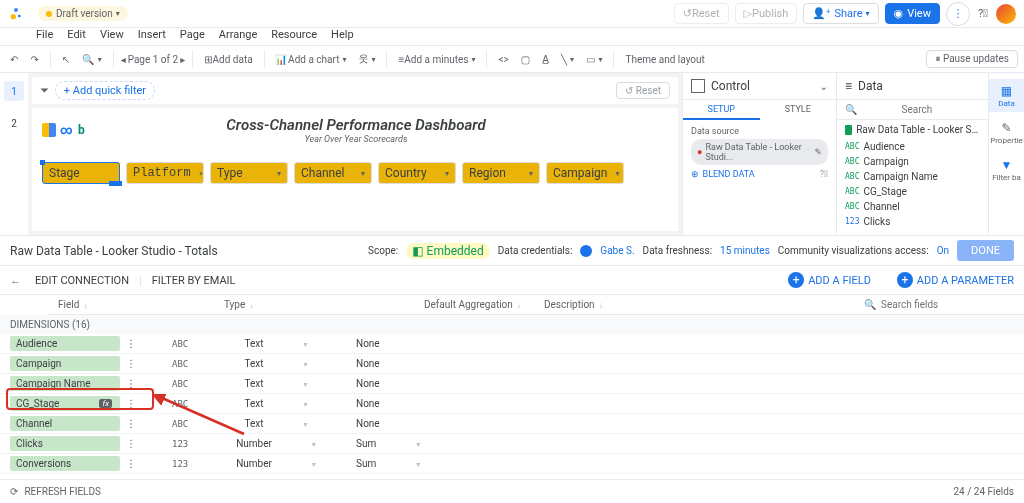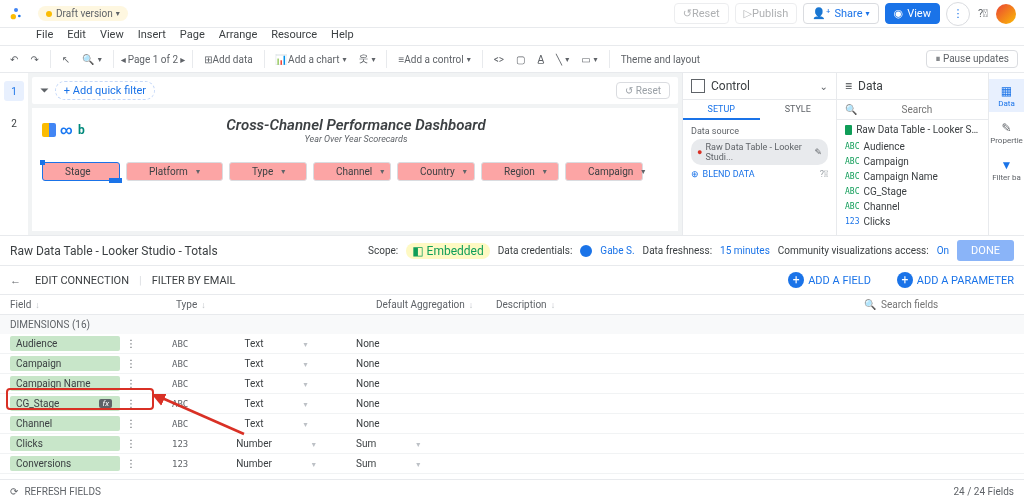--- a/index.html
+++ b/index.html
@@ -38,21 +38,21 @@
 .report-header { display: flex; align-items: center; }
 .brand-icons { display: flex; gap: 4px; }
 .brand-icons span { width: 14px; height: 14px; display: inline-block; }
 .g-ads { background: linear-gradient(90deg,#fbbc04 50%,#4285f4 50%); border-radius: 2px; }
 .meta { color: #1877f2; font-weight: bold; font-size: 12px; }
 .bing { color: #00897b; font-weight: bold; font-size: 12px; }
 .report-title { flex: 1; text-align: center; font-style: italic; }
 .report-title h2 { font-size: 15px; font-weight: 600; color: #3c4043; }
 .report-title p { font-size: 9px; color: #5f6368; }
 .dim-row { display: flex; gap: 6px; margin-top: 18px; }
-.dim-sel { border: 1px solid #dadce0; border-radius: 3px; padding: 3px 22px; font-size: 10px; color: #3c4043; display: flex; align-items: center; background:#fca5a5; }
+.dim-sel { border: 1px solid #dadce0; border-radius: 3px; padding: 3px 6px; font-size: 12px; color: #3c4043; display: flex; align-items: center; background:#eab308; }
 .dim-sel.selected { border: 1.5px solid #1a73e8; position: relative; }
 .dim-sel.selected::before, .dim-sel.selected::after { content:""; position:absolute; width:5px; height:5px; background:#1a73e8; }
 .dim-sel.selected::before { top:-3px; left:-3px; }
 .dim-sel.selected::after { bottom:-3px; right:-3px; }
 .dim-sel::after { content: "▾"; margin-left: auto; font-size: 8px; color:#5f6368; padding-left:8px; }
 .right-panel { width: 154px; border-left: 1px solid #e8eaed; display: flex; flex-direction: column; }
 .ctrl-head { display: flex; align-items: center; padding: 6px 8px; border-bottom: 1px solid #e8eaed; font-size: 12px; }
 .ctrl-head .sq { width: 14px; height: 14px; border: 1.5px solid #5f6368; margin-right: 6px; }
 .setup-tabs { display: flex; font-size: 9px; }
 .setup-tab { flex: 1; text-align: center; padding: 4px 0; color: #5f6368; }
@@ -80,21 +80,21 @@
 .scope-chip { background: #fef9c3; color: #0f9d58; border-radius: 8px; padding: 1px 6px; font-size: 12px; }
 .user-chip { width: 12px; height: 12px; background: #1a73e8; border-radius: 50%; display:inline-block; }
 .link { color: #1a73e8; }
 .done-btn { background: #8ab4f8; color: #fff; border-radius: 3px; padding: 4px 14px; margin-left: auto; font-size: 11px; }
 .conn-bar { display: flex; align-items: center; padding: 6px 10px; font-size: 11px; gap: 10px; border-bottom: 1px solid #e8eaed; }
 .conn-bar .back { color: #5f6368; margin-right: 4px; }
 .pill-btn { display: flex; align-items: center; gap: 4px; color: #1a73e8; font-size: 11px; }
 .plus-circle { width: 16px; height: 16px; background: #1a73e8; color: #fff; border-radius: 50%; display: flex; align-items: center; justify-content: center; font-size: 12px; }
 .conn-search { margin-left: 8px; display: flex; align-items: center; gap: 4px; }
 .conn-search input { border:none; outline:none; font-size: 10px; }
-.field-header { display: flex; padding: 4px 10px; font-size: 10px; color: #5f6368; border-bottom: 1px solid #e8eaed; }
+.field-header { display: flex; padding: 4px 10px; font-size: 10px; color: #5f6368; border-bottom: 1px solid #e8eaed; margin-left: 48px; }
 .col-field { width: 148px; display:flex; align-items:center; gap:4px; }
 .col-gap { width: 18px; }
 .col-type { width: 200px; display:flex; align-items:center; gap:4px; }
 .col-agg { width: 120px; display:flex; align-items:center; gap:4px; }
 .col-desc { flex: 1; display:flex; align-items:center; gap:4px; }
 .dim-count { padding: 4px 10px; font-size: 10px; color: #5f6368; background: #f8f9fa; }
 .field-row { display: flex; align-items: center; padding: 2px 10px; height: 20px; font-size: 10px; border-bottom: 1px solid #f1f3f4; }
 .chip-green { background: #c8e6c9; border-radius: 2px; padding: 2px 6px; width: 110px; display: flex; align-items: center; }
 .fx-badge { background: #5f6368; color: #fff; font-size: 8px; padding: 0 3px; border-radius: 2px; margin-left: auto; margin-right: 2px; font-style: italic; }
 .dots { color: #5f6368; margin: 0 6px; cursor: pointer; }
@@ -156,21 +156,21 @@
   <span class="tb-item">↖</span>
   <span class="tb-item tb-drop">🔍</span>
   <span class="tb-sep"></span>
   <span class="pager">◂ <span>Page 1 of 2</span> ▸</span>
   <span class="tb-sep"></span>
   <span class="tb-item">⊞ <span>Add data</span></span>
   <span class="tb-sep"></span>
   <span class="tb-item tb-drop">📊 <span>Add a chart</span></span>
   <span class="tb-item tb-drop">웃</span>
   <span class="tb-sep"></span>
-  <span class="tb-item tb-drop">≡ <span>Add a control</span></span>
+  <span class="tb-item tb-drop">≡ <span>Add a minutes</span></span>
   <span class="tb-sep"></span>
   <span class="tb-item">&lt;&gt;</span>
   <span class="tb-item">▢</span>
   <span class="tb-item">A̲</span>
   <span class="tb-item tb-drop">╲</span>
   <span class="tb-item tb-drop">▭</span>
   <span class="tb-sep"></span>
   <span class="tb-item">Theme and layout</span>
   <span class="pause">⏸ <span>Pause updates</span></span>
 </div>
@@ -194,21 +194,21 @@
           <span class="bing">b</span>
         </div>
         <div class="report-title">
           <h2>Cross-Channel Performance Dashboard</h2>
           <p>Year Over Year Scorecards</p>
         </div>
         <div style="width:48px;"></div>
       </div>
       <div class="dim-row">
           <div class="dim-sel selected" style="width: 78px;">Stage</div>
-          <div class="dim-sel" style="width: 97px;">Platform</div>
+          <div class="dim-sel" style="width: 78px; font-family: Liberation Mono, monospace;">Platform</div>
           <div class="dim-sel" style="width: 78px;">Type</div>
           <div class="dim-sel" style="width: 78px;">Channel</div>
           <div class="dim-sel" style="width: 78px;">Country</div>
           <div class="dim-sel" style="width: 78px;">Region</div>
           <div class="dim-sel" style="width: 78px;">Campaign</div>
         </div>
     </div>
   </div>
   <div class="right-panel">
     <div class="ctrl-head">

